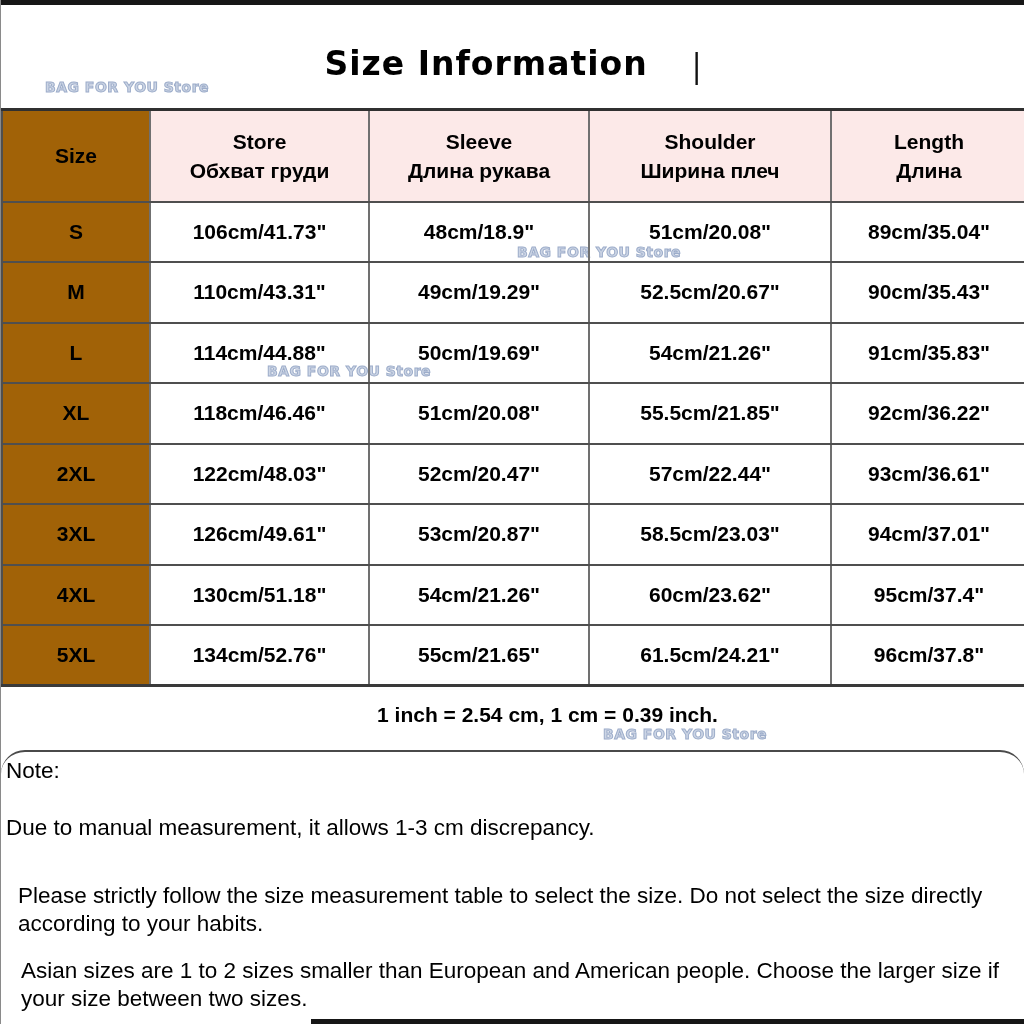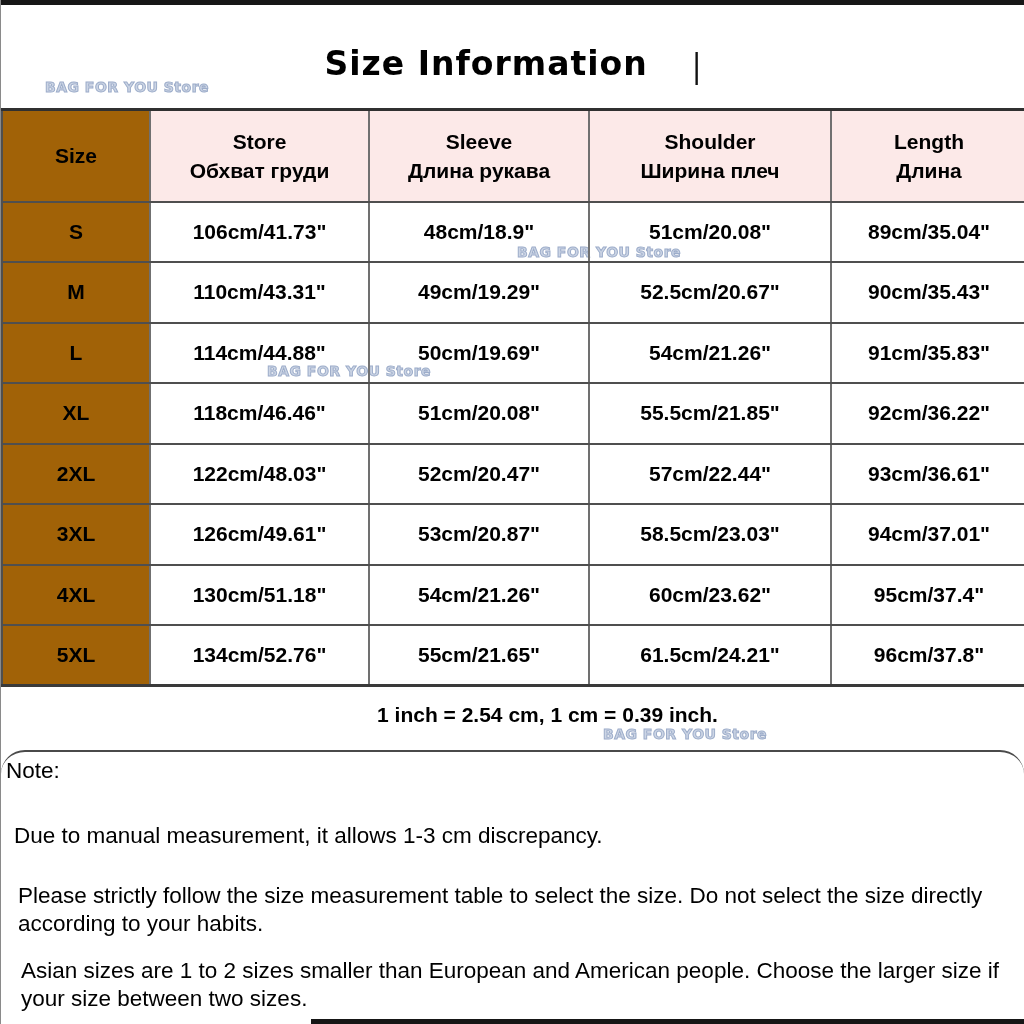--- a/index.html
+++ b/index.html
@@ -51,21 +51,21 @@
     position:absolute; top:684px; left:0; width:100%; height:62px;
     display:flex; align-items:center; justify-content:center;
     font-weight:bold; font-size:21px; padding-left:70px; box-sizing:border-box;
   }
 
   .notes {
     position:absolute; top:750px; left:0; right:0; bottom:0;
     border-top:2px solid #4a4a4a; font-size:22.5px; line-height:28px;border-radius:24px;
   }
   .notes .note-heading { position:absolute; top:5px;  left:5px; }
-  .notes .p1 { position:absolute; top:62px;  left:5px; margin:8px; }
+  .notes .p1 { position:absolute; top:62px;  left:5px; margin:0; }
   .notes .p2 { position:absolute; top:118px; left:5px; margin:12px; width:1002px; }
   .notes .p3 { position:absolute; top:205px; left:20px; margin:0; width:995px; }
 </style>
 </head>
 <body>
 
 <div class="page">
 
   <div class="top-bar"></div>
 

